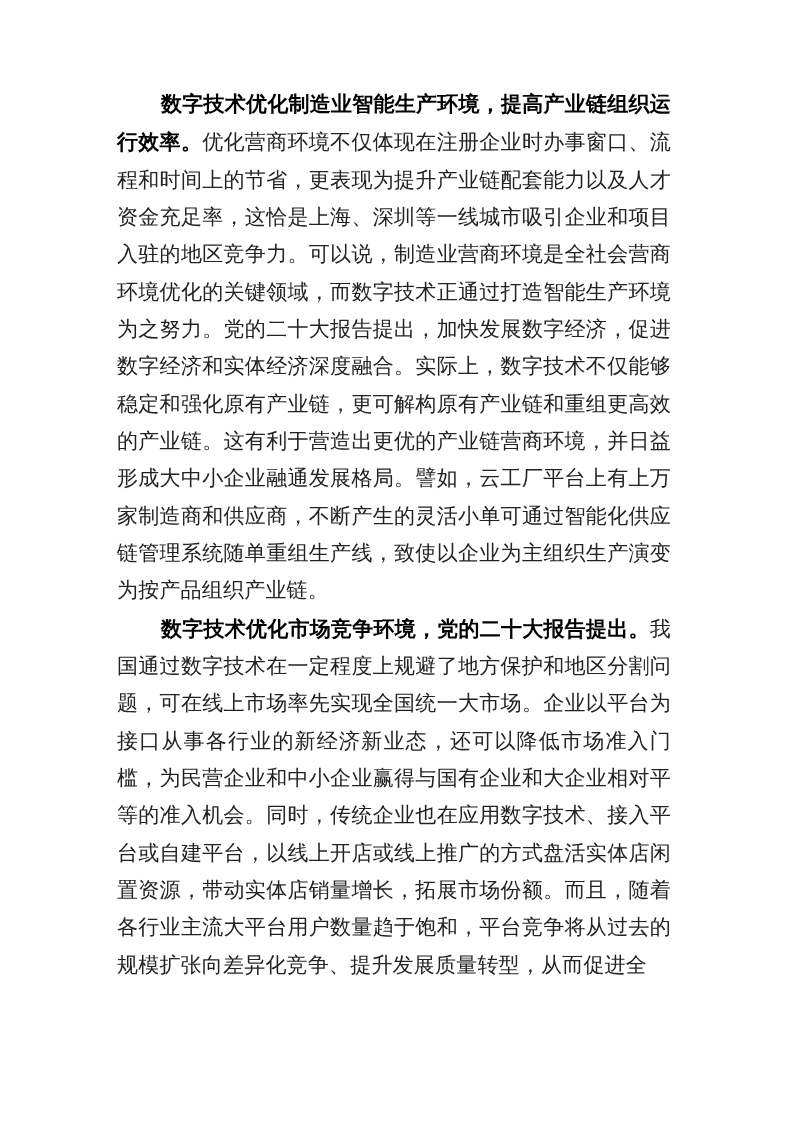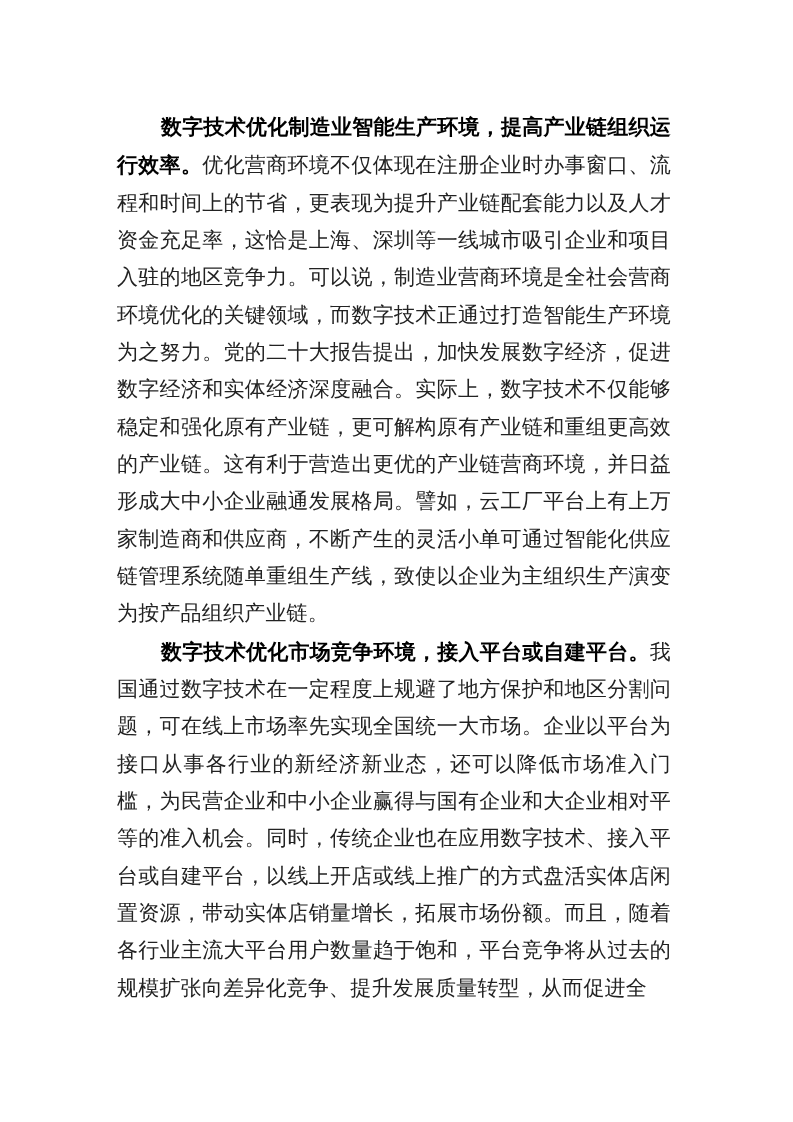--- a/index.html
+++ b/index.html
@@ -10,21 +10,21 @@
   .page {
     position: relative;
     width: 793px;
     height: 1122px;
     background: #ffffff;
     overflow: hidden;
   }
   .doc-body {
     position: absolute;
     left: 117px;
-    top: 108px;
+    top: 85px;
     width: 554px;
   }
   .para {
     margin: 0;
     padding: 0;
     font-family: "Liberation Serif", "DejaVu Serif", serif;
     font-size: 21px;
     line-height: 37.33px;
     color: #222222;
     text-align: justify;
@@ -38,15 +38,15 @@
     font-weight: 700;
     color: #000000;
   }
 </style>
 </head>
 <body>
 
 <div class="page">
   <div class="doc-body">
     <p class="para"><span class="lead">数字技术优化制造业智能生产环境，提高产业链组织运行效率。</span><span>优化营商环境不仅体现在注册企业时办事窗口、流程和时间上的节省，更表现为提升产业链配套能力以及人才资金充足率，这恰是上海、深圳等一线城市吸引企业和项目入驻的地区竞争力。可以说，制造业营商环境是全社会营商环境优化的关键领域，而数字技术正通过打造智能生产环境为之努力。党的二十大报告提出，加快发展数字经济，促进数字经济和实体经济深度融合。实际上，数字技术不仅能够稳定和强化原有产业链，更可解构原有产业链和重组更高效的产业链。这有利于营造出更优的产业链营商环境，并日益形成大中小企业融通发展格局。譬如，云工厂平台上有上万家制造商和供应商，不断产生的灵活小单可通过智能化供应链管理系统随单重组生产线，致使以企业为主组织生产演变为按产品组织产业链。</span></p>
-    <p class="para"><span class="lead">数字技术优化市场竞争环境，接入平台或自建平台。</span><span>我国通过数字技术在一定程度上规避了地方保护和地区分割问题，可在线上市场率先实现全国统一大市场。企业以平台为接口从事各行业的新经济新业态，还可以降低市场准入门槛，为民营企业和中小企业赢得与国有企业和大企业相对平等的准入机会。同时，传统企业也在应用数字技术、接入平台或自建平台，以线上开店或线上推广的方式盘活实体店闲置资源，带动实体店销量增长，拓展市场份额。而且，随着各行业主流大平台用户数量趋于饱和，平台竞争将从过去的规模扩张向差异化竞争、提升发展质量转型，从而促进全</span></p>
+    <p class="para"><span class="lead">数字技术优化市场竞争环境，党的二十大报告提出。</span><span>我国通过数字技术在一定程度上规避了地方保护和地区分割问题，可在线上市场率先实现全国统一大市场。企业以平台为接口从事各行业的新经济新业态，还可以降低市场准入门槛，为民营企业和中小企业赢得与国有企业和大企业相对平等的准入机会。同时，传统企业也在应用数字技术、接入平台或自建平台，以线上开店或线上推广的方式盘活实体店闲置资源，带动实体店销量增长，拓展市场份额。而且，随着各行业主流大平台用户数量趋于饱和，平台竞争将从过去的规模扩张向差异化竞争、提升发展质量转型，从而促进全</span></p>
   </div>
 </div>
 
 </body></html>

